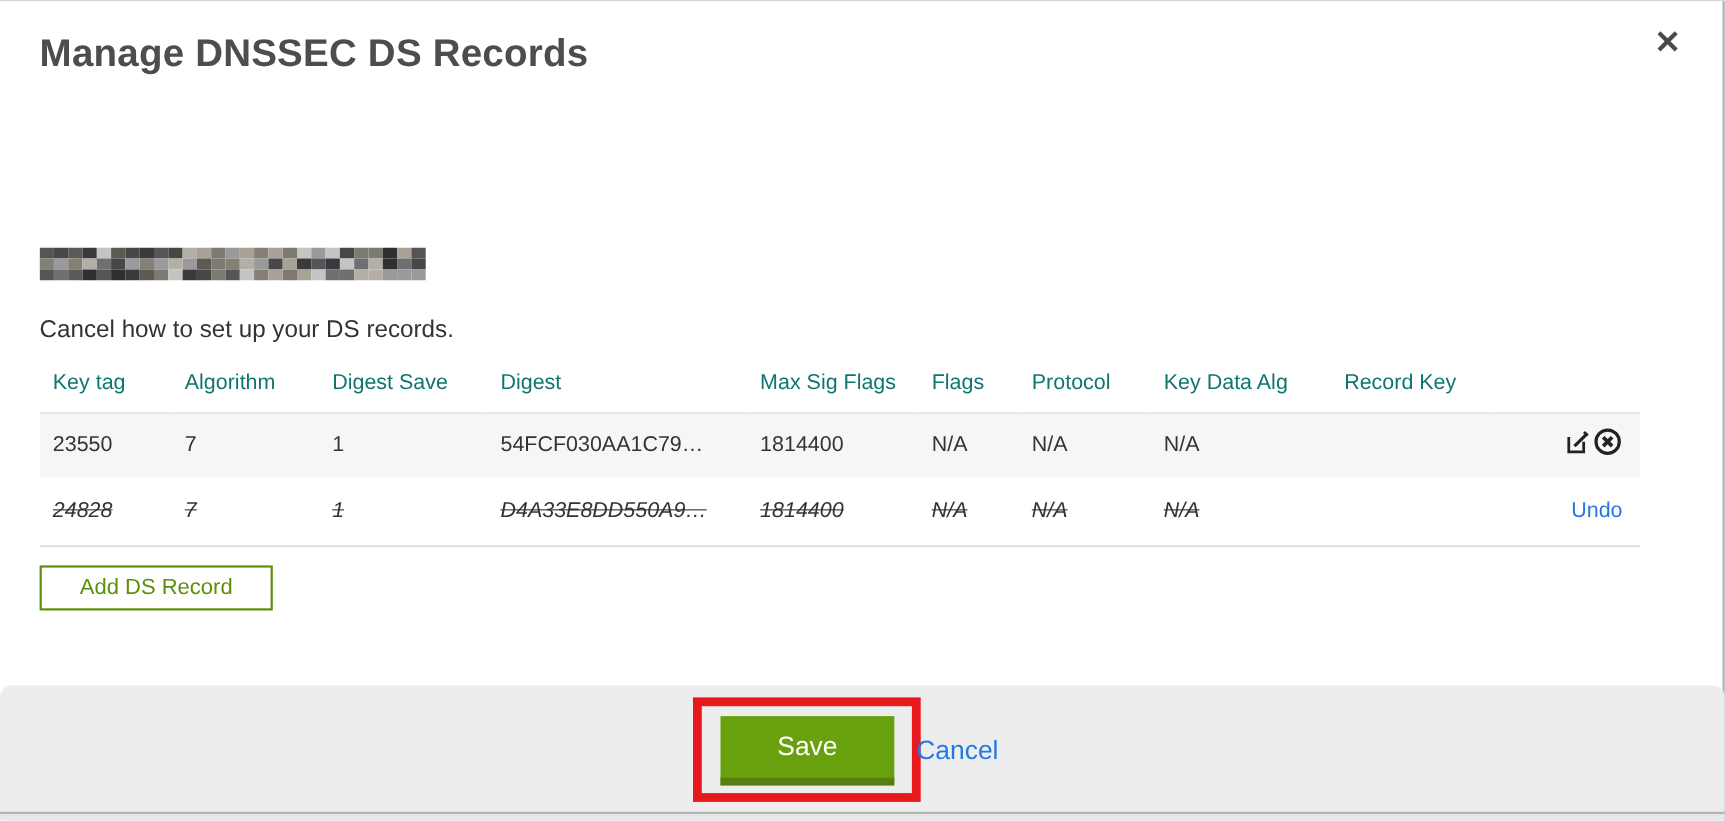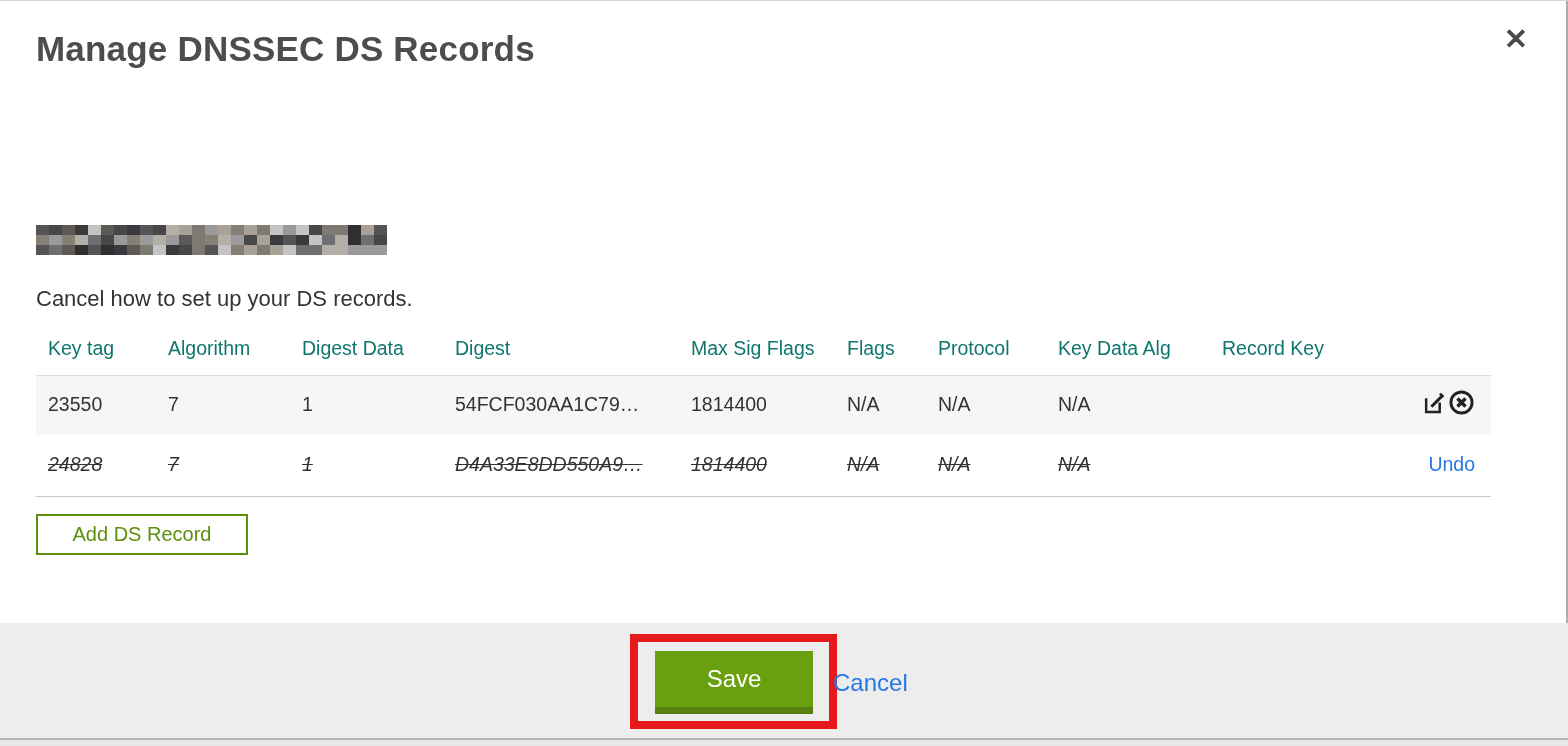--- a/index.html
+++ b/index.html
@@ -57,20 +57,21 @@
   .add-btn {
     position: absolute; left: 36px; top: 513px;
     width: 212px; height: 41px;
     background: #ffffff; border: 2px solid #5c8f0b;
     color: #5c8f0b; font-size: 20px; font-family: "Liberation Sans", sans-serif;
     cursor: pointer;
   }
   .footer {
     position: absolute; left: 0; top: 622px; width: 1568px; height: 124px;
     background: #ededed;
+    border-radius: 11px;
   }
   .footer-bottom-line {
     position: absolute; left: 0; top: 115px; width: 100%; height: 2px;
     background: #b5b5b5;
   }
   .footer-below { position: absolute; left: 0; top: 117px; width: 100%; height: 7px; background: #e7e7e7; }
   .annotation-rect {
     position: absolute; left: 630px; top: 11px; width: 207px; height: 95px;
     border: 8px solid #e8191c; pointer-events: none;
   }
@@ -107,21 +108,21 @@
       <col style="width:91px">
     <col style="width:120px">
       <col style="width:164px">
       <col style="width:145px">
     <col style="width:136px">
   </colgroup>
   <thead>
     <tr>
       <th>Key tag</th>
       <th>Algorithm</th>
-      <th>Digest Data</th>
+      <th>Digest Save</th>
       <th>Digest</th>
       <th>Max Sig Flags</th>
       <th>Flags</th>
       <th>Protocol</th>
       <th>Key Data Alg</th>
       <th>Record Key</th>
       <th></th>
     </tr>
   </thead>
   <tbody>

